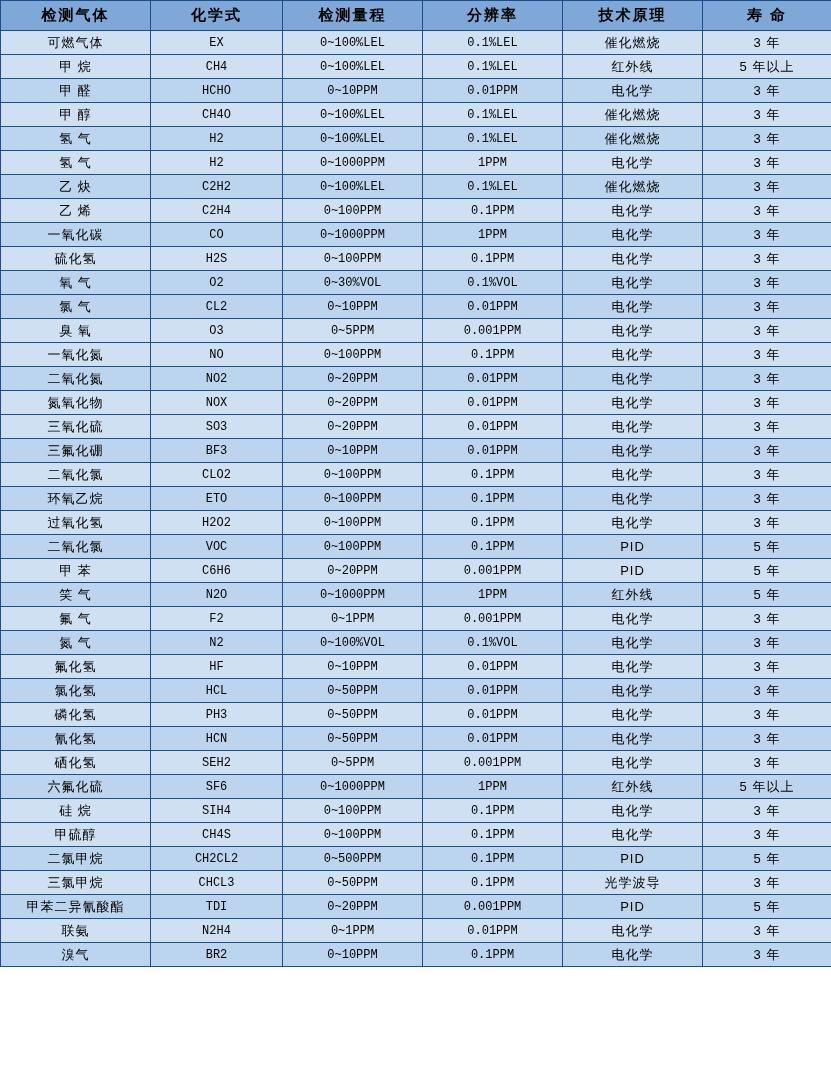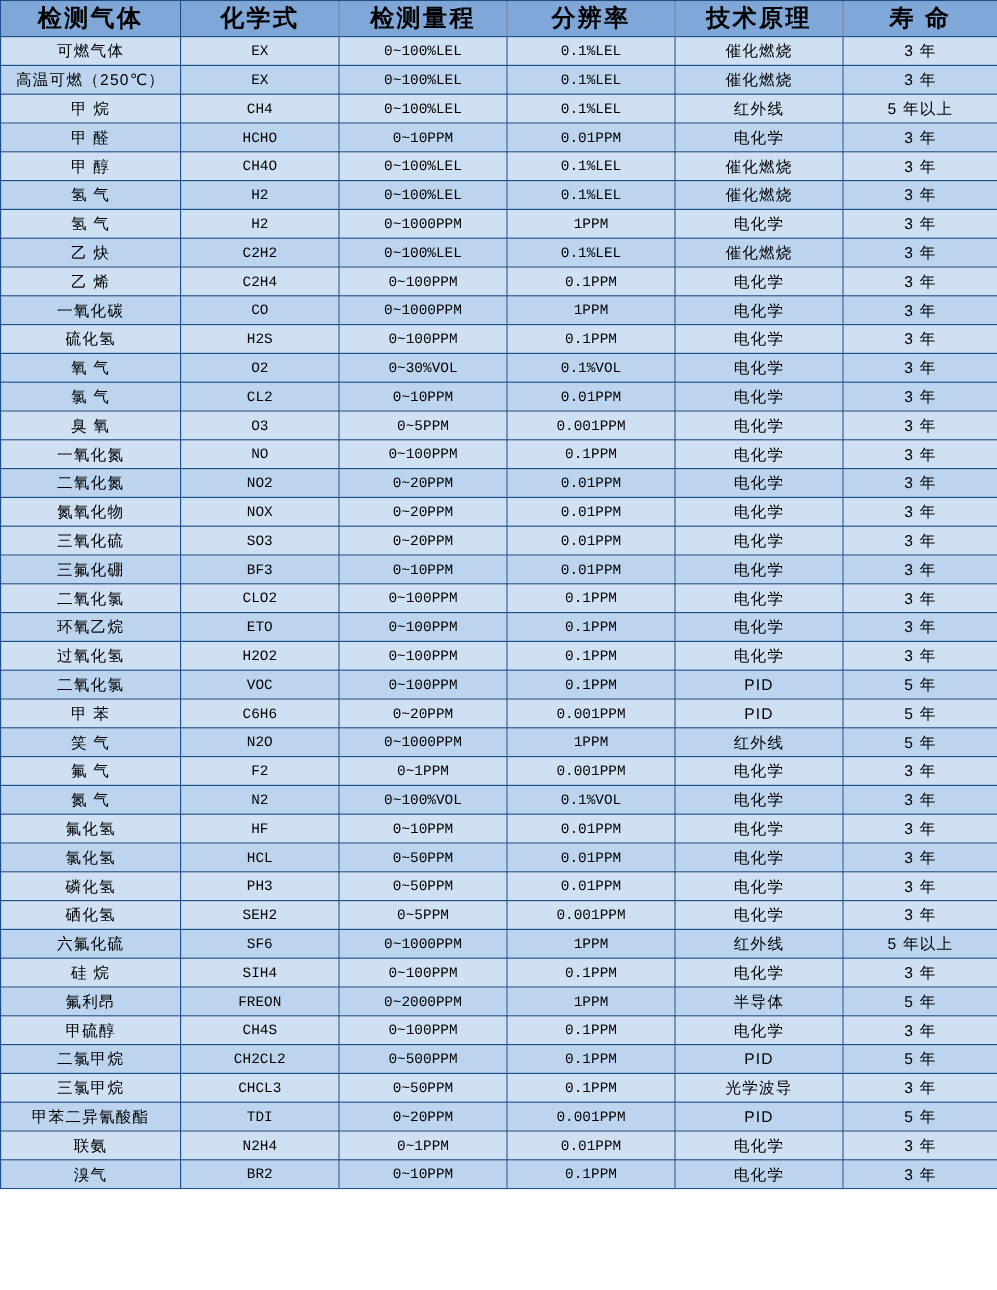--- a/index.html
+++ b/index.html
@@ -27,21 +27,21 @@
     border: 1px solid #1d4f8c;
     text-align: center;
     vertical-align: middle;
     color: #000000;
     white-space: nowrap;
     overflow: hidden;
   }
   #gas-table thead th {
     background: #7fa8d8;
     height: 27px;
-    font-size: 20px;
+    font-size: 15px;
     font-weight: bold;
     letter-spacing: 2px;
   }
   #gas-table tbody td {
     height: 21px;
     font-size: 13px;
     font-weight: normal;
   }
   #gas-table tbody tr.odd td {
     background: #cfe0f3;
@@ -88,28 +88,20 @@
   </thead>
   <tbody id="gas-table-body">
       <tr class="odd">
         <td class="name">可燃气体</td>
         <td class="formula">EX</td>
         <td class="range">0~100%LEL</td>
         <td class="res">0.1%LEL</td>
         <td class="tech">催化燃烧</td>
         <td class="life">3 年</td>
       </tr>
-      <tr class="even">
-        <td class="name">高温可燃（250℃）</td>
-        <td class="formula">EX</td>
-        <td class="range">0~100%LEL</td>
-        <td class="res">0.1%LEL</td>
-        <td class="tech">催化燃烧</td>
-        <td class="life">3 年</td>
-      </tr>
       <tr class="odd">
         <td class="name">甲 烷</td>
         <td class="formula">CH4</td>
         <td class="range">0~100%LEL</td>
         <td class="res">0.1%LEL</td>
         <td class="tech">红外线</td>
         <td class="life">5 年以上</td>
       </tr>
       <tr class="even">
         <td class="name">甲 醛</td>
@@ -320,20 +312,28 @@
         <td class="life">3 年</td>
       </tr>
       <tr class="odd">
         <td class="name">磷化氢</td>
         <td class="formula">PH3</td>
         <td class="range">0~50PPM</td>
         <td class="res">0.01PPM</td>
         <td class="tech">电化学</td>
         <td class="life">3 年</td>
       </tr>
+      <tr class="even">
+        <td class="name">氰化氢</td>
+        <td class="formula">HCN</td>
+        <td class="range">0~50PPM</td>
+        <td class="res">0.01PPM</td>
+        <td class="tech">电化学</td>
+        <td class="life">3 年</td>
+      </tr>
       <tr class="odd">
         <td class="name">硒化氢</td>
         <td class="formula">SEH2</td>
         <td class="range">0~5PPM</td>
         <td class="res">0.001PPM</td>
         <td class="tech">电化学</td>
         <td class="life">3 年</td>
       </tr>
       <tr class="even">
         <td class="name">六氟化硫</td>
@@ -344,28 +344,20 @@
         <td class="life">5 年以上</td>
       </tr>
       <tr class="odd">
         <td class="name">硅 烷</td>
         <td class="formula">SIH4</td>
         <td class="range">0~100PPM</td>
         <td class="res">0.1PPM</td>
         <td class="tech">电化学</td>
         <td class="life">3 年</td>
       </tr>
-      <tr class="even">
-        <td class="name">氟利昂</td>
-        <td class="formula">FREON</td>
-        <td class="range">0~2000PPM</td>
-        <td class="res">1PPM</td>
-        <td class="tech">半导体</td>
-        <td class="life">5 年</td>
-      </tr>
       <tr class="odd">
         <td class="name">甲硫醇</td>
         <td class="formula">CH4S</td>
         <td class="range">0~100PPM</td>
         <td class="res">0.1PPM</td>
         <td class="tech">电化学</td>
         <td class="life">3 年</td>
       </tr>
       <tr class="even">
         <td class="name">二氯甲烷</td>

